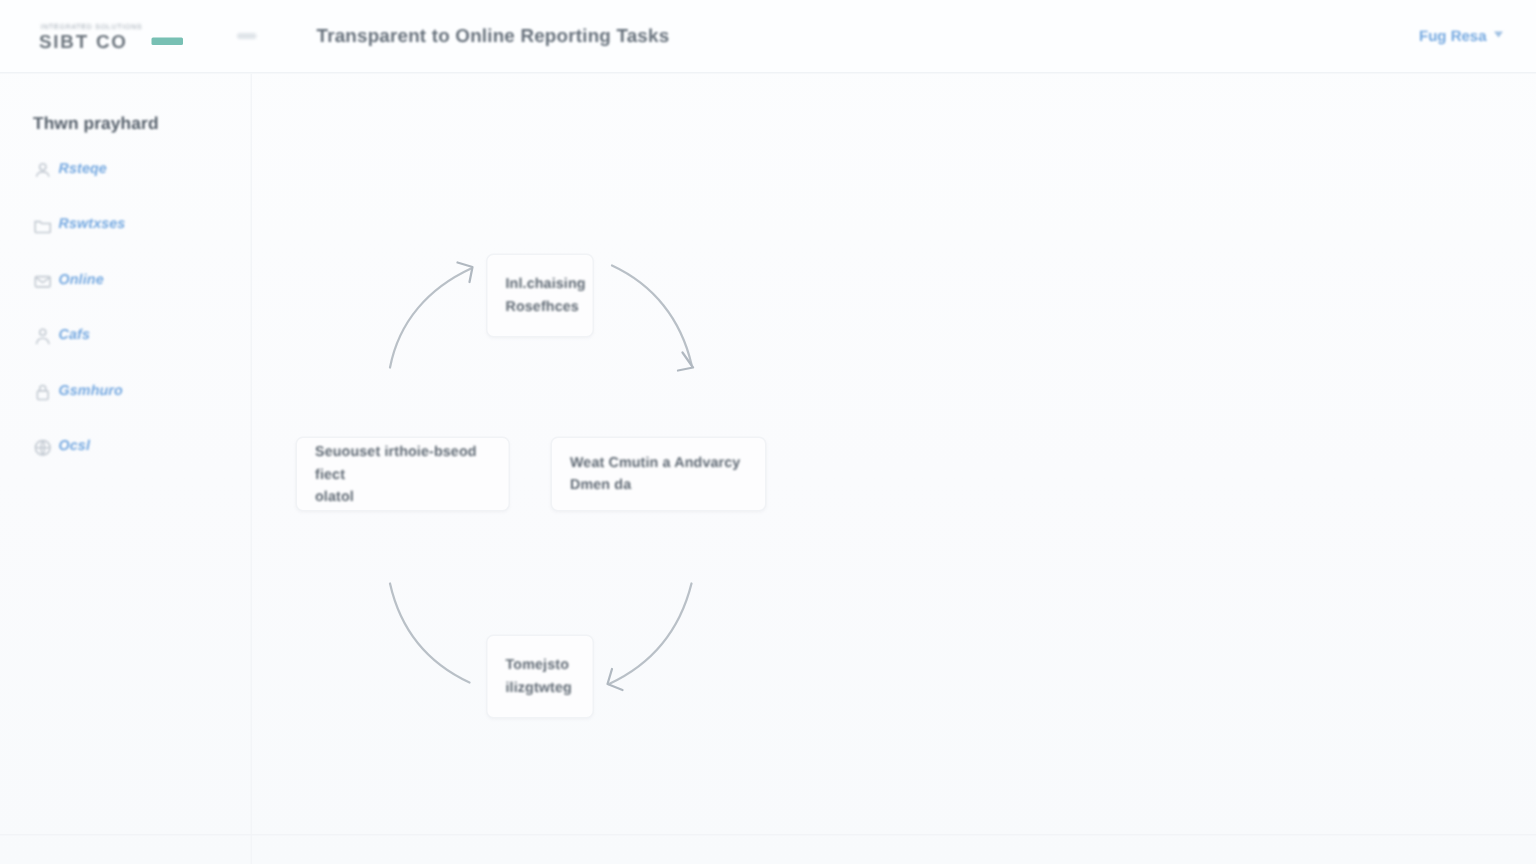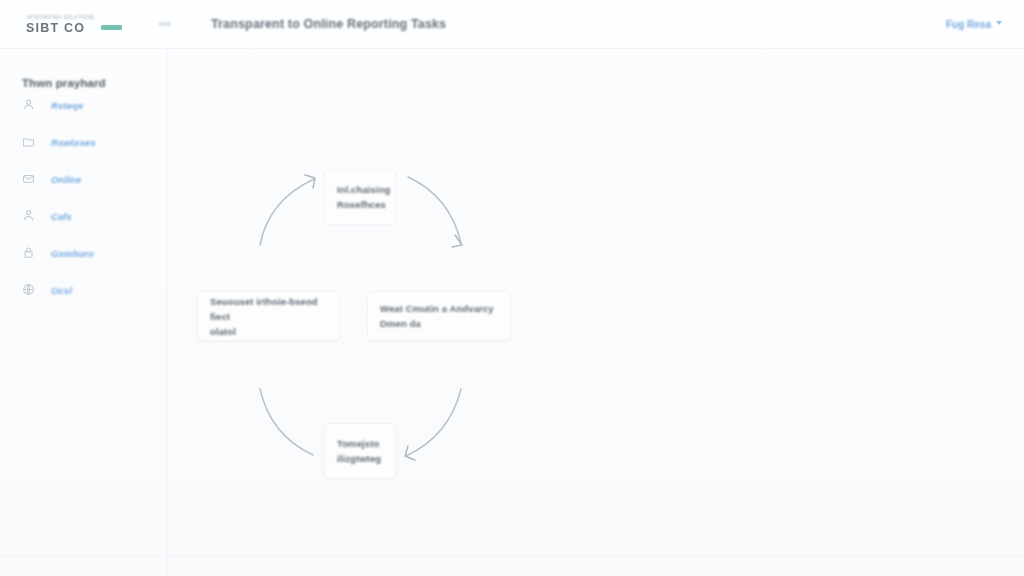--- a/index.html
+++ b/index.html
@@ -127,28 +127,29 @@
     border-right: 1px solid #f3f5f8;
     box-sizing: border-box;
     padding: 28px 0 0 0;
     background: transparent;
   }
   .sidebar-heading {
     font-size: 11.5px;
     font-weight: 700;
     color: #555f6a;
     padding-left: 22px;
+    margin-bottom: 18px;
     letter-spacing: 0.1px;
     white-space: nowrap;
     filter: blur(0.8px);
   }
   .nav-item {
     display: flex;
-    align-items: flex-end;
-    gap: 16px;
+    align-items: flex-start;
+    gap: 4px;
     height: 22px;
     padding-left: 22px;
     margin-bottom: 15px;
     font-style: italic;
   }
   .nav-icon {
     width: 13px;
     height: 13px;
     flex: none;
     color: #c3cad2;

